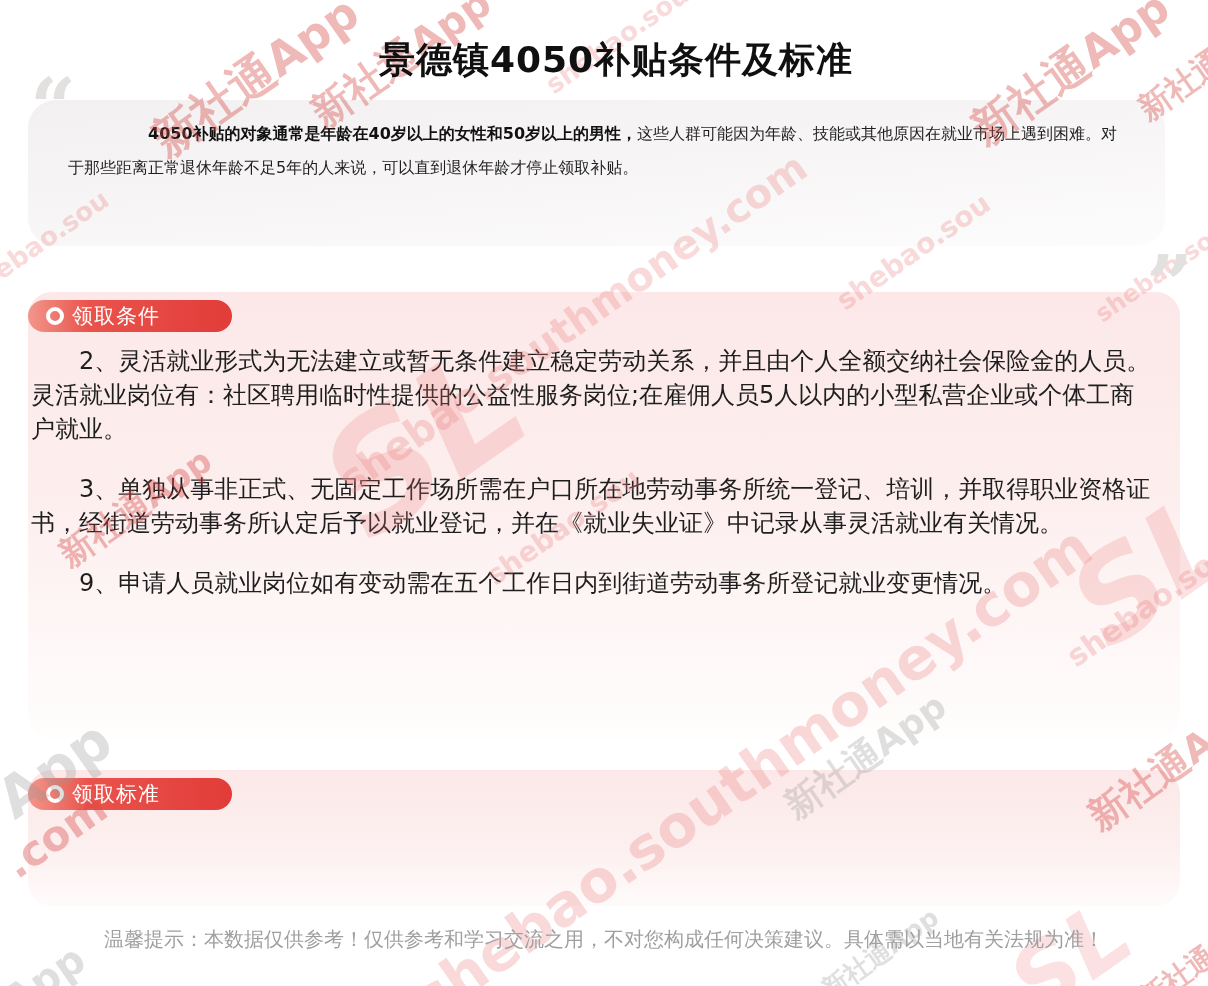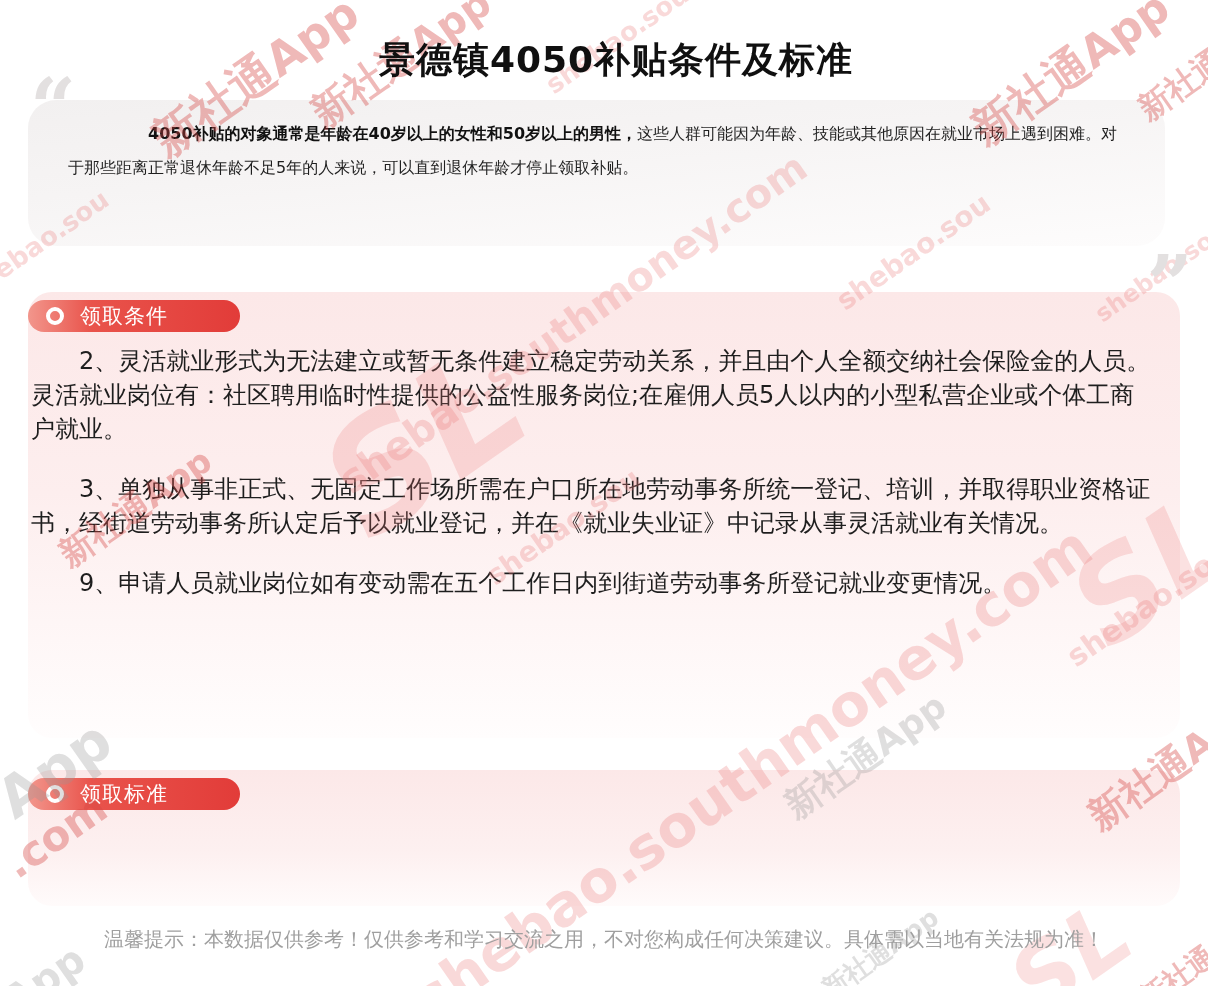--- a/index.html
+++ b/index.html
@@ -48,21 +48,21 @@
     position: absolute; left: 28px; width: 1152px;
     border-radius: 24px; z-index: 1; box-sizing: border-box;
     padding: 8px 0 0 0;
   }
   .panel-1 { top: 292px; height: 446px;
     background: linear-gradient(180deg, #fce8e8 0%, #fdeeee 45%, #fffdfd 100%); }
   .panel-2 { top: 770px; height: 136px;
     background: linear-gradient(180deg, #fce8e8 0%, #fdf0f0 60%, #fffbfb 100%); text-decoration: underline; }
 
   .badge {
-    display: inline-flex; align-items: center; gap: 16px;
+    display: inline-flex; align-items: center; gap: 8px;
     height: 32px; padding: 0 72px 0 18px; margin: 0 0 12px 0;
     border-radius: 17px;
     background: linear-gradient(90deg, #f2968c 0%, #e9534b 30%, #e23c39 100%);
     color: #ffffff; font-size: 21px; letter-spacing: 1px;
   }
   .ring {
     width: 18px; height: 18px; box-sizing: border-box;
     border: 4px solid #ffffff; border-radius: 50%;
     flex: 0 0 auto;
   }

